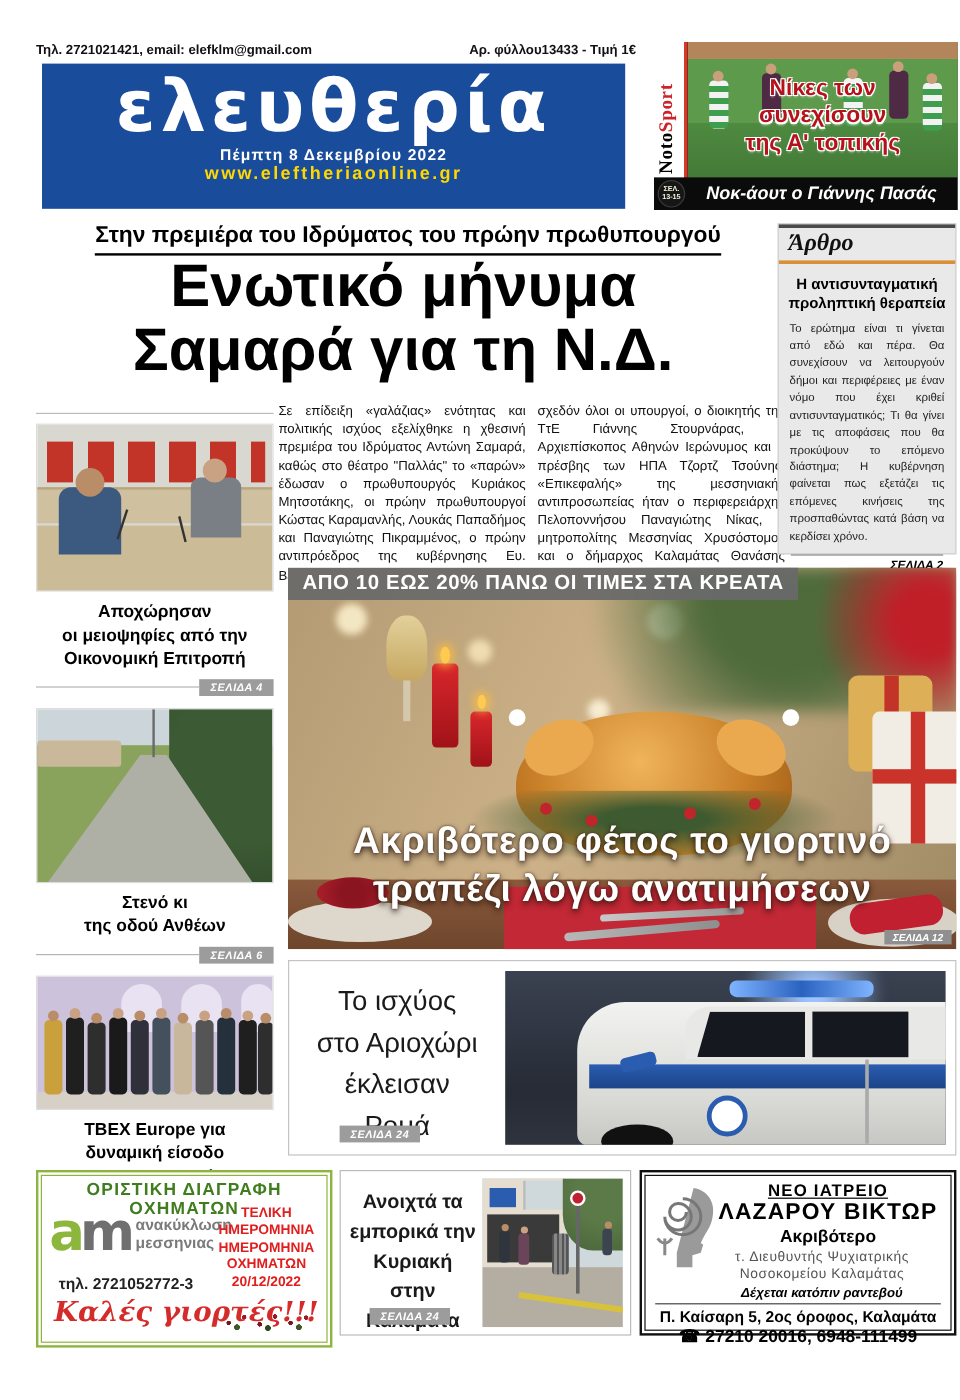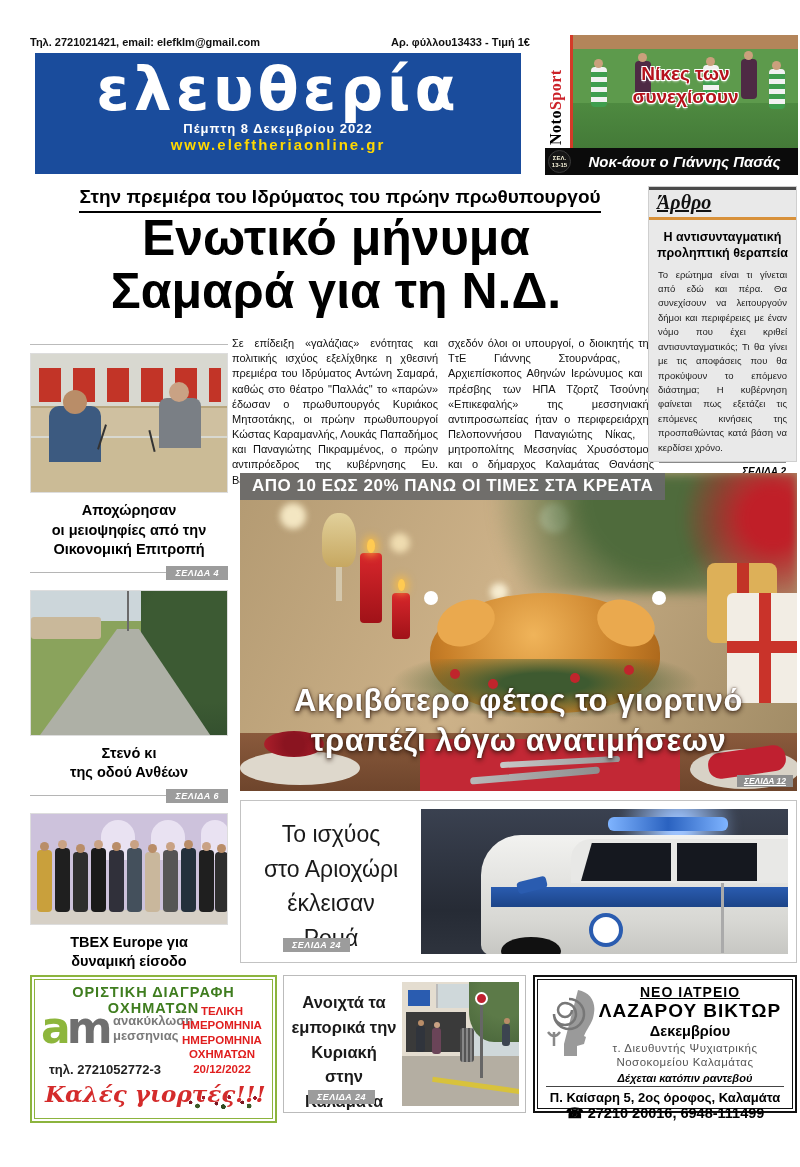--- a/index.html
+++ b/index.html
@@ -35,21 +35,21 @@
   .kicker { position:absolute; left:30px; top:186px; width:620px; text-align:center; }
   .kicker span { display:inline-block; font-size:19px; font-weight:bold; border-bottom:2px solid #000; padding-bottom:3px; }
   .headline { position:absolute; left:18px; top:212px; width:636px; text-align:center; font-weight:bold; font-size:50px; line-height:1.05; letter-spacing:0px; color:#000; }
   .lead-body { position:absolute; left:232px; top:336px; width:422px; display:flex; gap:10px; }
   .lead-col { width:206px; font-size:11px; line-height:1.38; text-align:justify; color:#111; }
   .ref-red { color:#d01818; font-size:9px; }
   .ref-bold { font-weight:bold; }
 
   
   .opinion { position:absolute; left:648px; top:186px; width:149px; height:276px; background:#e9e9e9; border:1px solid #cfcfcf; }
-  .op-head { border-top:3px solid #4a4a4a; border-bottom:3px solid #d8913a; padding:1px 8px 3px; font-family:"Liberation Serif", serif; font-style:italic; font-weight:bold; font-size:20px; color:#111;text-decoration:underline; }
+  .op-head { border-top:3px solid #4a4a4a; border-bottom:3px solid #d8913a; padding:1px 8px 3px; font-family:"Liberation Serif", serif; font-style:italic; font-weight:bold; font-size:20px; color:#111; }
   .op-title { font-weight:bold; font-size:12.5px; text-align:center; margin:9px 8px 6px; line-height:1.3; }
   .op-body { font-size:9.5px; line-height:1.52; text-align:justify; margin:0 9px; color:#222; }
   .op-foot { margin:7px 10px 0; border-top:1px solid #888; padding-top:3px; text-align:right; font-size:10px; font-weight:bold; font-style:italic; }
 
   
   .sidebar { position:absolute; left:30px; top:344px; width:198px; border-top:1px solid #bbb; padding-top:8px; }
   .sb-item { margin-bottom:10px; }
   .sb-photo { width:198px; border:1px solid #ddd; position:relative; overflow:hidden; }
   .sb-caption { text-align:center; font-weight:bold; font-size:14.5px; line-height:1.35; margin:8px 0 6px; }
   .sb-caption span { display:block; }
@@ -59,21 +59,21 @@
 
   
   .scene { position:relative; }
   .abs { position:absolute; }
 
   
   .feature { position:absolute; left:240px; top:473px; width:557px; height:318px; overflow:hidden; background:linear-gradient(115deg,#b39a72,#cdb289 45%,#9f8a64); }
   .feat-banner { position:absolute; left:0; top:0; background:rgba(105,105,105,.93); color:#fff; font-weight:bold; font-size:17px; padding:3px 12px 4px; letter-spacing:.5px; z-index:5; }
   .feat-line { position:absolute; width:100%; text-align:center; color:#fff; font-weight:bold; font-size:31px; letter-spacing:.5px; z-index:5;
      text-shadow:0 2px 5px rgba(40,20,10,.85), 0 0 2px rgba(60,30,10,.9); }
-  .feat-badge { position:absolute; right:4px; bottom:4px; background:#8f8f8f; color:#fff; font-size:8.5px; font-weight:bold; font-style:italic; padding:1px 7px; z-index:6;text-decoration:underline; }
+  .feat-badge { position:absolute; right:4px; bottom:4px; background:#8f8f8f; color:#fff; font-size:8.5px; font-weight:bold; font-style:italic; padding:1px 7px; z-index:6; }
   .bokeh { border-radius:50%; filter:blur(3px); }
 
   
   .roma { position:absolute; left:240px; top:800px; width:557px; height:163px; border:1px solid #c3c3c3; background:#fff; }
   .roma-text { position:absolute; left:10px; top:16px; width:160px; text-align:center; font-size:23px; color:#1a1a1a; line-height:1.5; }
   .roma-text span { display:block; }
   .roma-badge { position:absolute; left:42px; bottom:10px; }
   .roma-photo { position:absolute; left:180px; top:8px; right:8px; bottom:8px; background:linear-gradient(#3a4150,#262b35 70%,#2e333d); overflow:hidden; }
 
   
@@ -147,20 +147,21 @@
       <div class="sp-player sp-striped abs" style="left:196px;top:34px"></div>
       <div class="sp-head abs" style="left:199px;top:26px"></div>
     </div>
     <div class="sports-rail">
       <div class="rail-text"><span>Noto</span><span class="rail-red">Sport</span></div>
     </div>
     <div class="sports-divider"></div>
     <div class="sports-headline">
       <span style="display:block">Νίκες των</span>
       <span style="display:block">συνεχίσουν</span>
+      <span style="display:block">της Α' τοπικής</span>
     </div>
     <div class="sports-bar">
       <span>Νοκ-άουτ ο Γιάννης Πασάς</span>
     </div>
     <div class="sports-badge">
       <span>ΣΕΛ.</span>
       <span>13-15</span>
     </div>
   </div>
 
@@ -391,21 +392,21 @@
 
   <div class="doctor">
     <div class="doctor-in">
       <svg class="dr-logo" viewBox="0 0 54 74">
         <path d="M34 4 C46 6 52 16 50 27 C49 37 43 42 40 50 L42 51 L40 58 L33 60 L33 70 L20 70 L20 58" fill="#9a9a9a"></path>
         <path d="M28 24 a7 7 0 1 1 -7 -7 a11 11 0 1 1 -11 11 a15 15 0 1 0 15 -15" fill="none" stroke="#777" stroke-width="2.5"></path>
         <path d="M10 46 v14 M4 46 q6 8 12 0" fill="none" stroke="#888" stroke-width="2.5"></path>
       </svg>
       <div class="dr1">ΝΕΟ ΙΑΤΡΕΙΟ</div>
       <div class="dr2">ΛΑΖΑΡΟΥ ΒΙΚΤΩΡ</div>
-      <div class="dr3">Δεκεμβρίου</div>
+      <div class="dr3">Ακριβότερο</div>
       <div class="dr4">
         <span style="display:block">τ. Διευθυντής Ψυχιατρικής</span>
         <span style="display:block">Νοσοκομείου Καλαμάτας</span>
       </div>
       <div class="dr6">Δέχεται κατόπιν ραντεβού</div>
       <div class="dr-hr"></div>
       <div class="dr7">Π. Καίσαρη 5, 2ος όροφος, Καλαμάτα</div>
       <div class="dr8">
         <span>☎</span>
         <span>27210 20016,  6948-111499</span>

